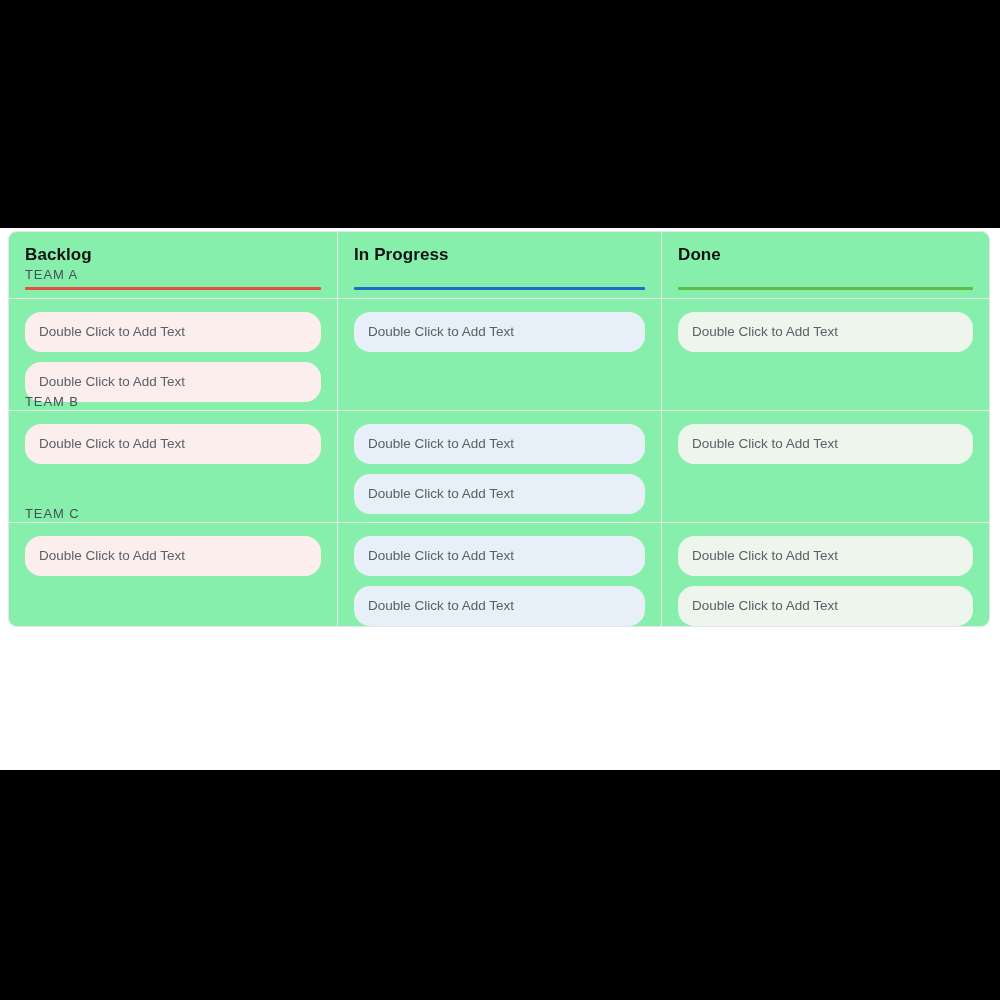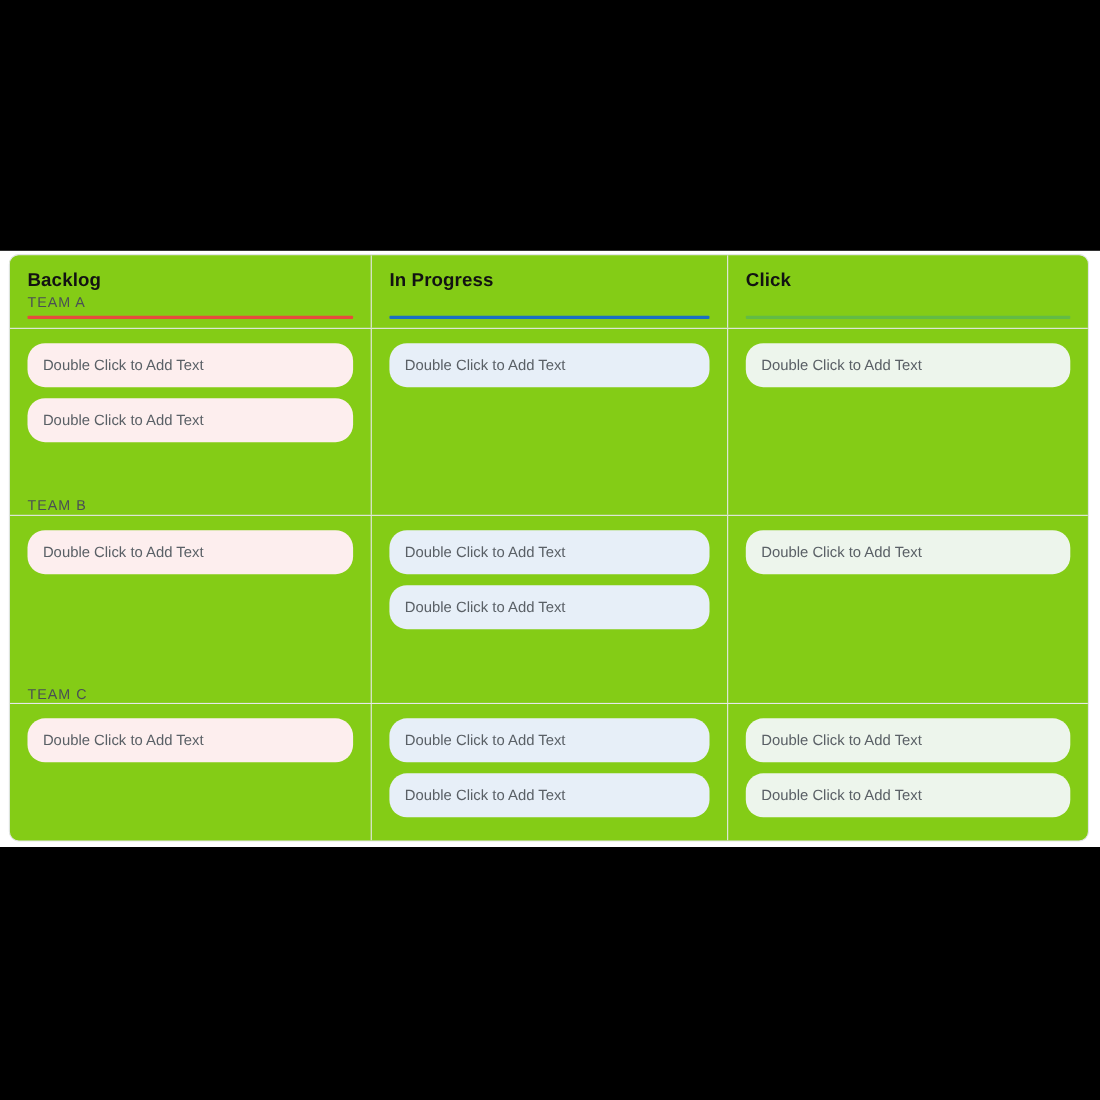--- a/index.html
+++ b/index.html
@@ -30,22 +30,22 @@
     width: 1000px;
     height: 542px;
     background: #ffffff;
   }
 
   .board {
     position: absolute;
     left: 8px;
     top: 231px;
     width: 982px;
-    height: 534px;
-    background: #84cc16;
+    height: 396px;
+    background: #86efac;
     border: 1px solid #e3e5e8;
     border-radius: 9px;
     box-sizing: border-box;
     overflow: hidden;
     display: flex;
     flex-direction: column;
   }
 
   
   .board-header {
@@ -164,21 +164,21 @@
         <div class="accent-bar" style="background: rgb(231, 76, 60);"></div>
       </div>
 
       <div class="head-cell c1">
         <div class="col-title">In Progress</div>
         <div class="head-lane-label"></div>
         <div class="accent-bar" style="background: rgb(26, 111, 196);"></div>
       </div>
 
       <div class="head-cell c2">
-        <div class="col-title">Click</div>
+        <div class="col-title">Done</div>
         <div class="head-lane-label"></div>
         <div class="accent-bar" style="background: rgb(98, 187, 70);"></div>
       </div>
 
     </div>
 
     <div id="lane-host" style="display:contents"><div class="lane r0">
           <div class="lane-cell c0">
             <div class="card red">Double Click to Add Text</div>
             <div class="card red">Double Click to Add Text</div>

